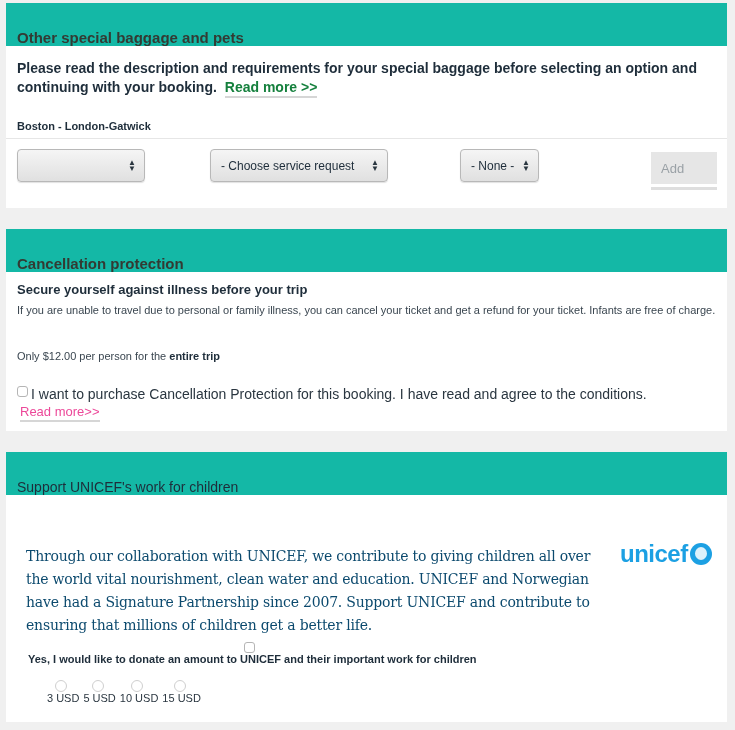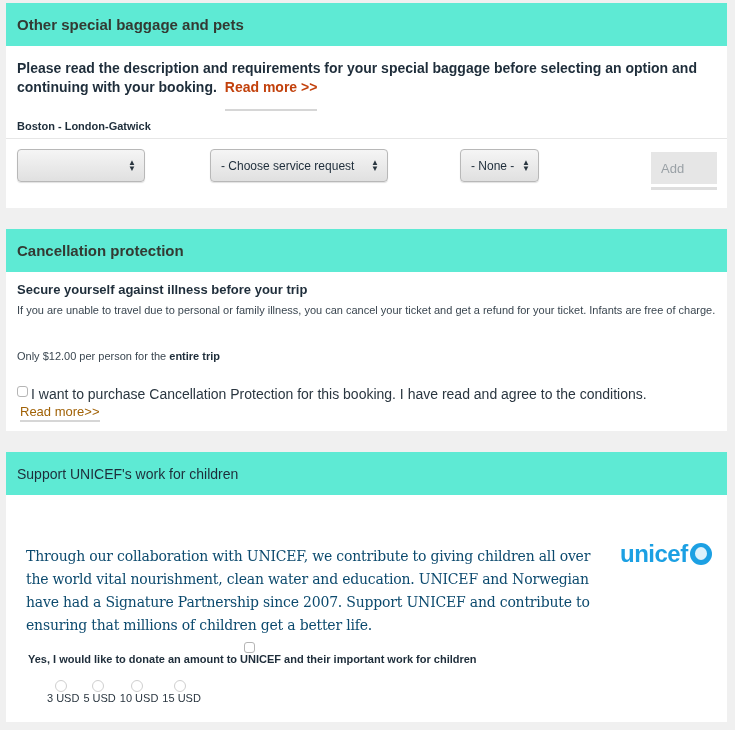--- a/index.html
+++ b/index.html
@@ -1,27 +1,27 @@
 <!DOCTYPE html>
 <html><head>
 <meta charset="utf-8">
 <style>
   * { box-sizing: border-box; margin: 0; padding: 0; }
   html, body { width: 735px; height: 730px; background: #f0f0f0; overflow: hidden; }
   body { font-family: "Liberation Sans", sans-serif; color: #1e2d3a; position: relative; }
 
   .panel { position: absolute; left: 6px; width: 721px; background: #ffffff; }
-  .panel-header { background: #5eead4; height: 43px; display: flex; align-items: center; padding-left: 11px; }
+  .panel-header { background: #14b8a6; height: 43px; display: flex; align-items: flex-end; padding-left: 11px; }
   .panel-header .title { font-size: 15px; font-weight: bold; color: #333a33; }
   .panel-header .title.light { font-weight: normal; font-size: 14px; color: #1e2d3a; }
 
   
   #p1 { top: 3px; height: 205px; }
   #p1 .intro { position: absolute; left: 11px; top: 56px; width: 690px; font-size: 14px; font-weight: bold; line-height: 19px; color: #1e2d3a; }
-  .link-red { color: #c2410c; font-weight: bold; text-decoration: none; border-bottom: 2px solid #d6d6d6; padding-bottom: 14px; margin-left: 4px; }
+  .link-red { color: #15803d; font-weight: bold; text-decoration: none; border-bottom: 2px solid #d6d6d6; padding-bottom: 1px; margin-left: 4px; }
   #p1 .route { position: absolute; left: 11px; top: 117px; font-size: 11px; font-weight: bold; color: #1e2d3a; }
   #p1 .sep { position: absolute; left: 0; right: 0; top: 135px; height: 1px; background: #e6e6e6; }
 
   .select { position: absolute; height: 33px; border: 1px solid #b8b8b8; border-radius: 4px;
             background: linear-gradient(#f5f5f5, #e0e0e0); box-shadow: 0 1px 1px rgba(0,0,0,0.12);
             display: flex; align-items: center; padding: 0 8px 0 10px; font-size: 12px; color: #1e2d3a; }
   .select .val { flex: 1; white-space: nowrap; }
   .select .arrows { font-size: 8px; line-height: 6px; display: flex; flex-direction: column; align-items: center; color: #2a3640; margin-left: 6px; }
   #sel1 { left: 11px; top: 146px; width: 128px; }
   #sel2 { left: 204px; top: 146px; width: 178px; }
@@ -32,21 +32,21 @@
              border: none; border-bottom: 3px solid #ffffff; box-shadow: 0 3px 0 #dedede; }
 
   
   #p2 { top: 229px; height: 202px; }
   #p2 .subtitle { position: absolute; left: 11px; top: 53px; font-size: 13px; font-weight: bold; color: #1e2d3a; }
   #p2 .desc { position: absolute; left: 11px; top: 73px; width: 700px; font-size: 11px; line-height: 17px; color: #3a4650; }
   #p2 .price { position: absolute; left: 11px; top: 121px; font-size: 11px; color: #3a4650; }
   #p2 .price b { color: #1e2d3a; }
   #p2 .agree { position: absolute; left: 11px; top: 157px; font-size: 14px; color: #2a3640; display: flex; align-items: flex-start; }
   .checkbox { width: 11px; height: 11px; border: 1px solid #b5b5b5; border-radius: 3px; background: #fff; display: inline-block; margin-right: 3px; }
-  #p2 .readmore2 { position: absolute; left: 14px; top: 175px; font-size: 13px; color: #a16207; text-decoration: none; border-bottom: 2px solid #d6d6d6; padding-bottom: 1px; }
+  #p2 .readmore2 { position: absolute; left: 14px; top: 175px; font-size: 13px; color: #ec4899; text-decoration: none; border-bottom: 2px solid #d6d6d6; padding-bottom: 1px; }
 
   
   #p3 { top: 452px; height: 270px; }
   #p3 .body-text { position: absolute; left: 20px; top: 69px; width: 585px; font-family: "DejaVu Serif", "Liberation Serif", serif;
                    font-size: 14px; line-height: 23px; color: #0c4a6e; letter-spacing: -0.2px; margin-top: 24px; }
   .unicef-logo { position: absolute; left: 614px; top: 88px; display: flex; align-items: center; color: #1ca0e3; font-size: 24px; font-weight: bold; letter-spacing: -0.5px; }
   .globe { width: 22px; height: 22px; border-radius: 50%; background: #1ca0e3; margin-left: 2px; position: relative; }
   .globe::after { content: ""; position: absolute; left: 5px; top: 4px; width: 12px; height: 13px; border-radius: 50%; background: #fff; opacity: 0.85; }
   #p3 .donate { position: absolute; left: 22px; top: 190px; font-size: 11px; font-weight: bold; color: #1e2d3a; display: flex; align-items: center; flex-direction: column; }
   #p3 .donate .checkbox { margin-right: 6px; }

